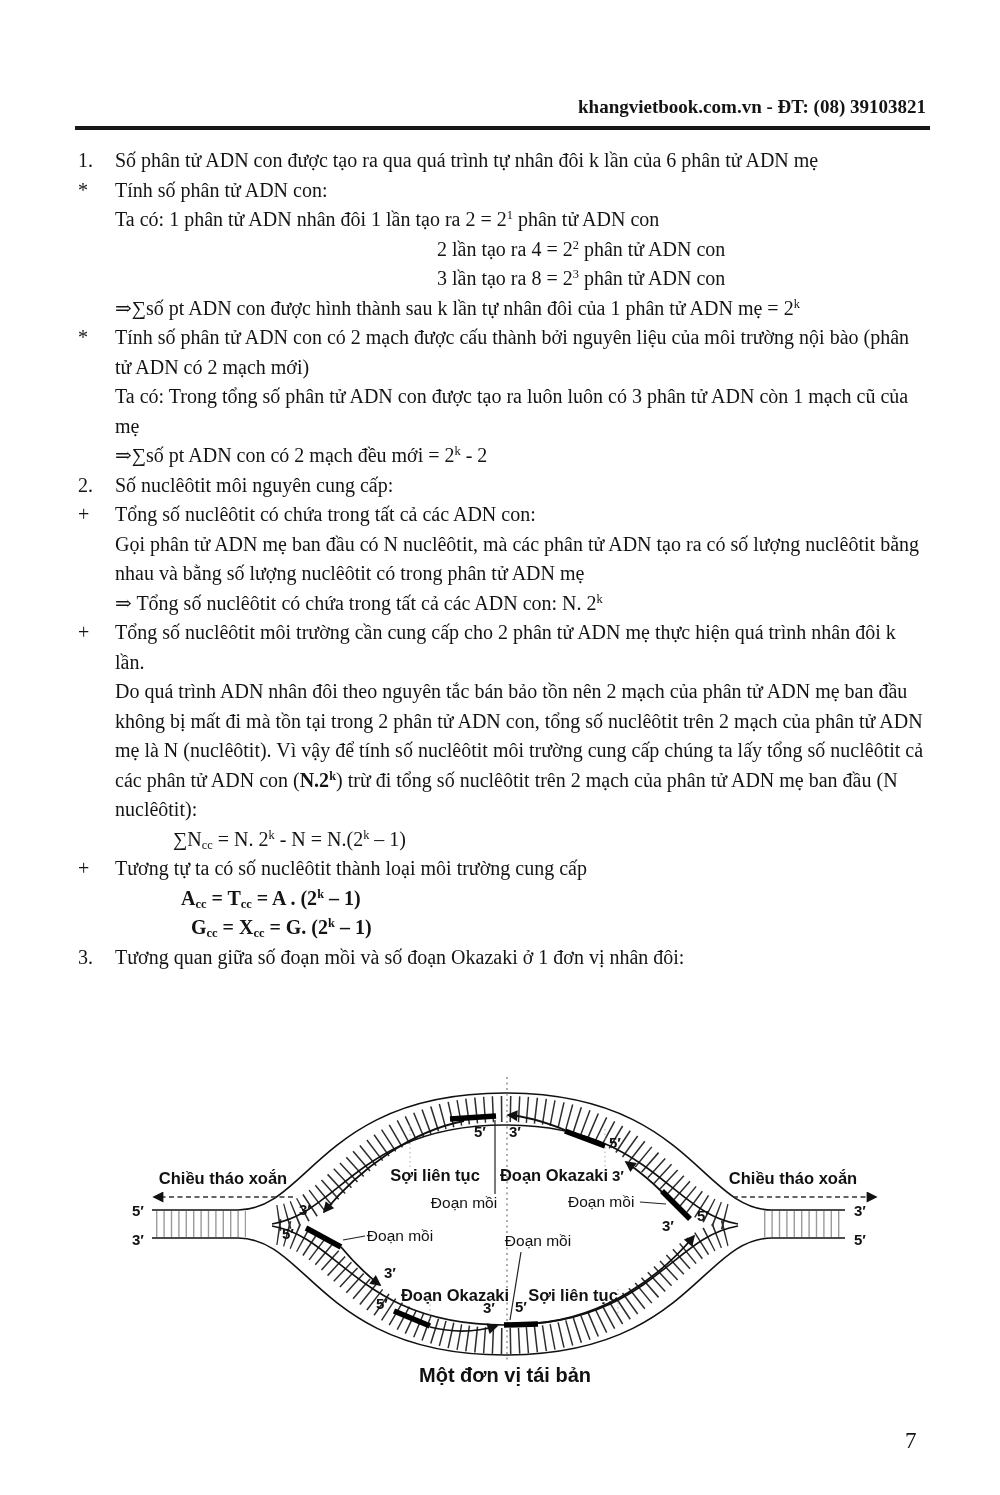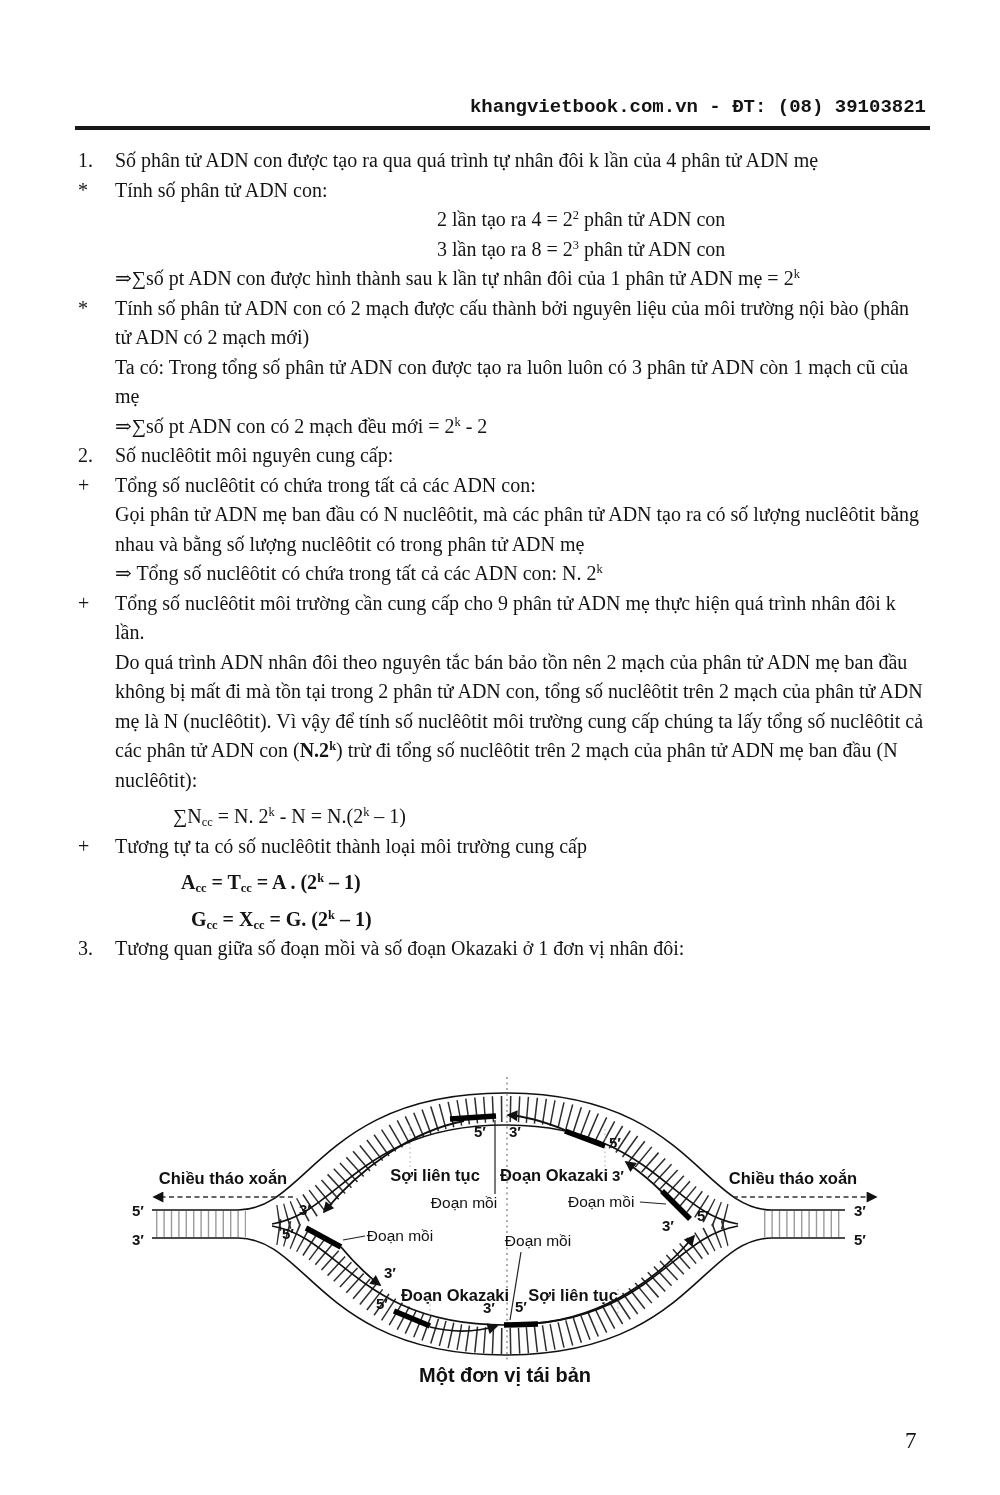--- a/index.html
+++ b/index.html
@@ -1,29 +1,29 @@
 <!DOCTYPE html>
 <html><head>
 <meta charset="utf-8">
 <style>
   html,body{margin:0;padding:0;background:#e8e8e8;}
   .page{position:relative;width:1000px;height:1495px;background:#ffffff;overflow:hidden;
         font-family:"Liberation Serif","DejaVu Serif",serif;color:#141414;}
   
   .hdr{position:absolute;top:96px;left:75px;right:74px;text-align:right;
-       font-family:Liberation Mono, monospace;font-weight:bold;font-size:19px;}
+       font-family:Liberation Serif, serif;font-weight:bold;font-size:19px;}
   .rule{position:absolute;top:126px;left:75px;right:70px;height:4px;background:#181818;}
   
   .content{position:absolute;top:146px;left:78px;width:848px;font-size:20px;line-height:29.5px;}
   .blk{display:flex;}
   .mk{flex:0 0 37px;}
   .bt{flex:1 1 auto;}
   .it{}
   .ind340{padding-left:322px;}
-  .eq{padding-left:58px;margin-top:7px;}
+  .eq{padding-left:58px;}
   .eq2{padding-left:66px;font-weight:bold;}
   .eq3{padding-left:76px;font-weight:bold;}
   .bt sup{font-size:0.62em;line-height:0;vertical-align:0.55em;}
   .bt sub{font-size:0.62em;line-height:0;vertical-align:-0.25em;}
   
   .diag{position:absolute;left:60px;top:1063px;width:880px;height:332px;}
   .outline{fill:none;stroke:#111;stroke-width:1.6px;}
   .ticks{fill:none;stroke:#2d2d2d;stroke-width:26px;stroke-dasharray:1.5 7;}
   .rungs{fill:none;stroke:#9b9b9b;stroke-width:26px;stroke-dasharray:1.4 6;}
   .strand{fill:none;stroke:#111;stroke-width:1.8px;}
@@ -48,28 +48,32 @@
 <body>
 
 <div class="page">
 
   <div class="hdr">khangvietbook.com.vn - ĐT: (08) 39103821</div>
   <div class="rule"></div>
 
   <div class="content">
     <div class="blk">
         <span class="mk">1.</span>
-        <span class="bt">Số phân tử ADN con được tạo ra qua quá trình tự nhân đôi k lần của 4 phân tử ADN mẹ</span>
+        <span class="bt">Số phân tử ADN con được tạo ra qua quá trình tự nhân đôi k lần của 6 phân tử ADN mẹ</span>
       </div>
     <div class="blk">
         <span class="mk">*</span>
         <span class="bt it">Tính số phân tử ADN con:</span>
       </div>
     <div class="blk">
         <span class="mk"></span>
+        <span class="bt">Ta có: 1 phân tử ADN nhân đôi  1 lần tạo ra 2 = 2<sup>1</sup> phân tử ADN con</span>
+      </div>
+    <div class="blk">
+        <span class="mk"></span>
         <span class="bt ind340">2 lần tạo ra 4 = 2<sup>2</sup> phân tử ADN con</span>
       </div>
     <div class="blk">
         <span class="mk"></span>
         <span class="bt ind340">3 lần tạo ra 8 = 2<sup>3</sup> phân tử ADN con</span>
       </div>
     <div class="blk">
         <span class="mk"></span>
         <span class="bt">⇒∑số pt ADN con được hình thành sau k lần tự nhân đôi của 1 phân tử ADN mẹ = 2<sup>k</sup></span>
       </div>
@@ -96,21 +100,21 @@
     <div class="blk">
         <span class="mk"></span>
         <span class="bt">Gọi phân tử ADN mẹ ban đầu có N nuclêôtit, mà các phân tử ADN tạo ra có số lượng nuclêôtit bằng nhau và bằng số lượng nuclêôtit có trong phân tử ADN mẹ</span>
       </div>
     <div class="blk">
         <span class="mk"></span>
         <span class="bt">⇒ Tổng số nuclêôtit có chứa trong tất cả các ADN con: N. 2<sup>k</sup></span>
       </div>
     <div class="blk">
         <span class="mk">+</span>
-        <span class="bt">Tổng số nuclêôtit môi trường cần cung cấp cho 9 phân tử ADN mẹ thực hiện quá trình nhân đôi k lần.</span>
+        <span class="bt">Tổng số nuclêôtit môi trường cần cung cấp cho 2 phân tử ADN mẹ thực hiện quá trình nhân đôi k lần.</span>
       </div>
     <div class="blk">
         <span class="mk"></span>
         <span class="bt">Do quá trình ADN nhân đôi theo nguyên tắc bán bảo tồn nên 2 mạch của phân tử ADN mẹ ban đầu không bị mất đi mà tồn tại trong 2 phân tử ADN con, tổng số nuclêôtit trên 2 mạch của phân tử ADN mẹ là N (nuclêôtit). Vì vậy để tính số nuclêôtit môi trường cung cấp chúng ta lấy tổng số nuclêôtit cả các phân tử ADN con (<b>N.2<sup>k</sup></b>) trừ đi tổng số nuclêôtit trên 2 mạch của phân tử ADN mẹ ban đầu (N nuclêôtit):</span>
       </div>
     <div class="blk">
         <span class="mk"></span>
         <span class="bt eq">∑N<sub>cc</sub> = N. 2<sup>k</sup> - N = N.(2<sup>k</sup> – 1)</span>
       </div>
     <div class="blk">

